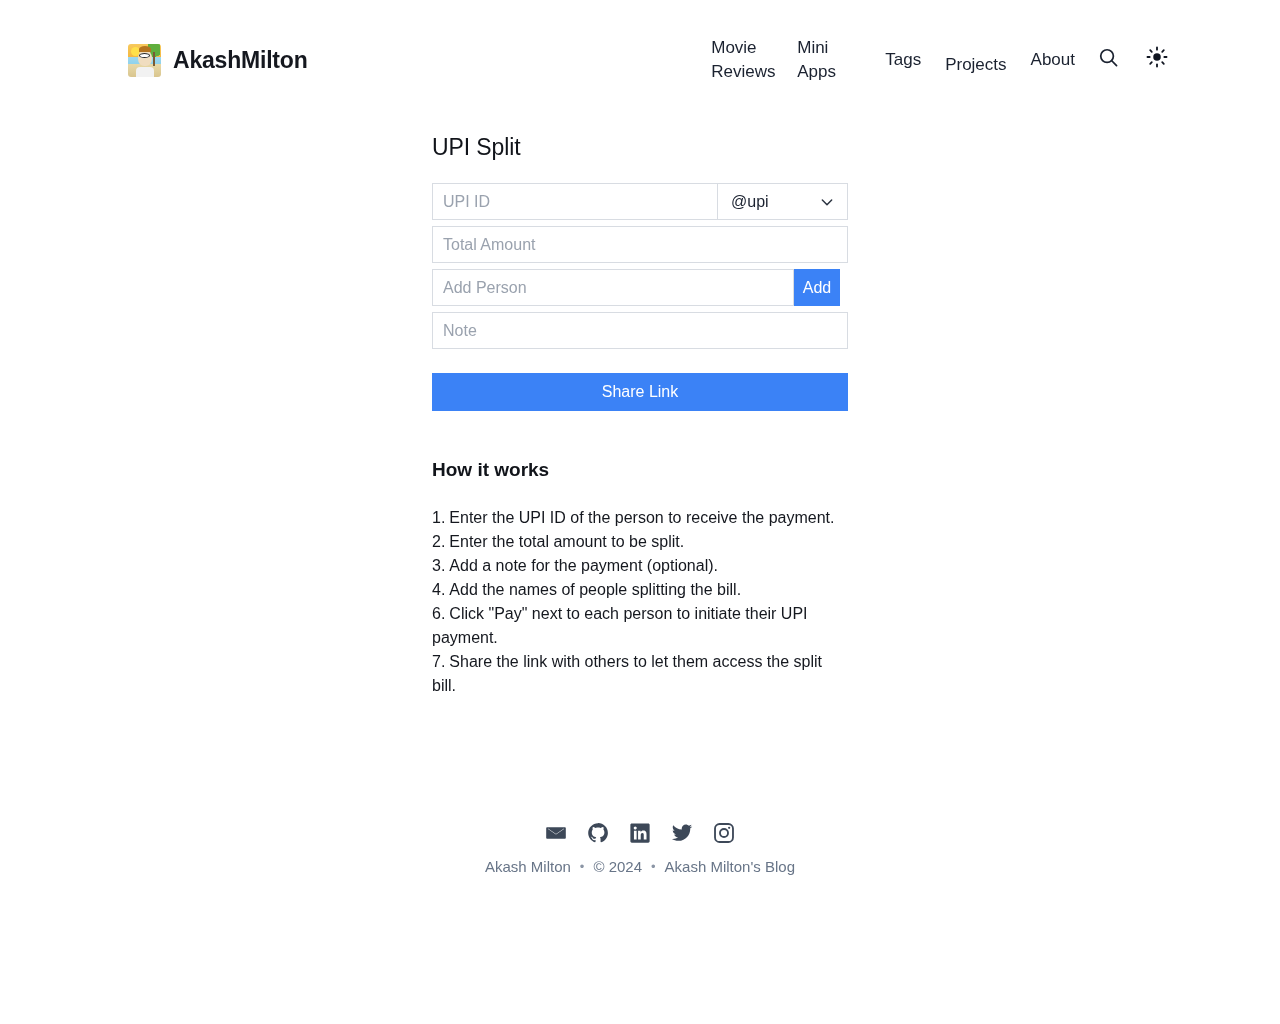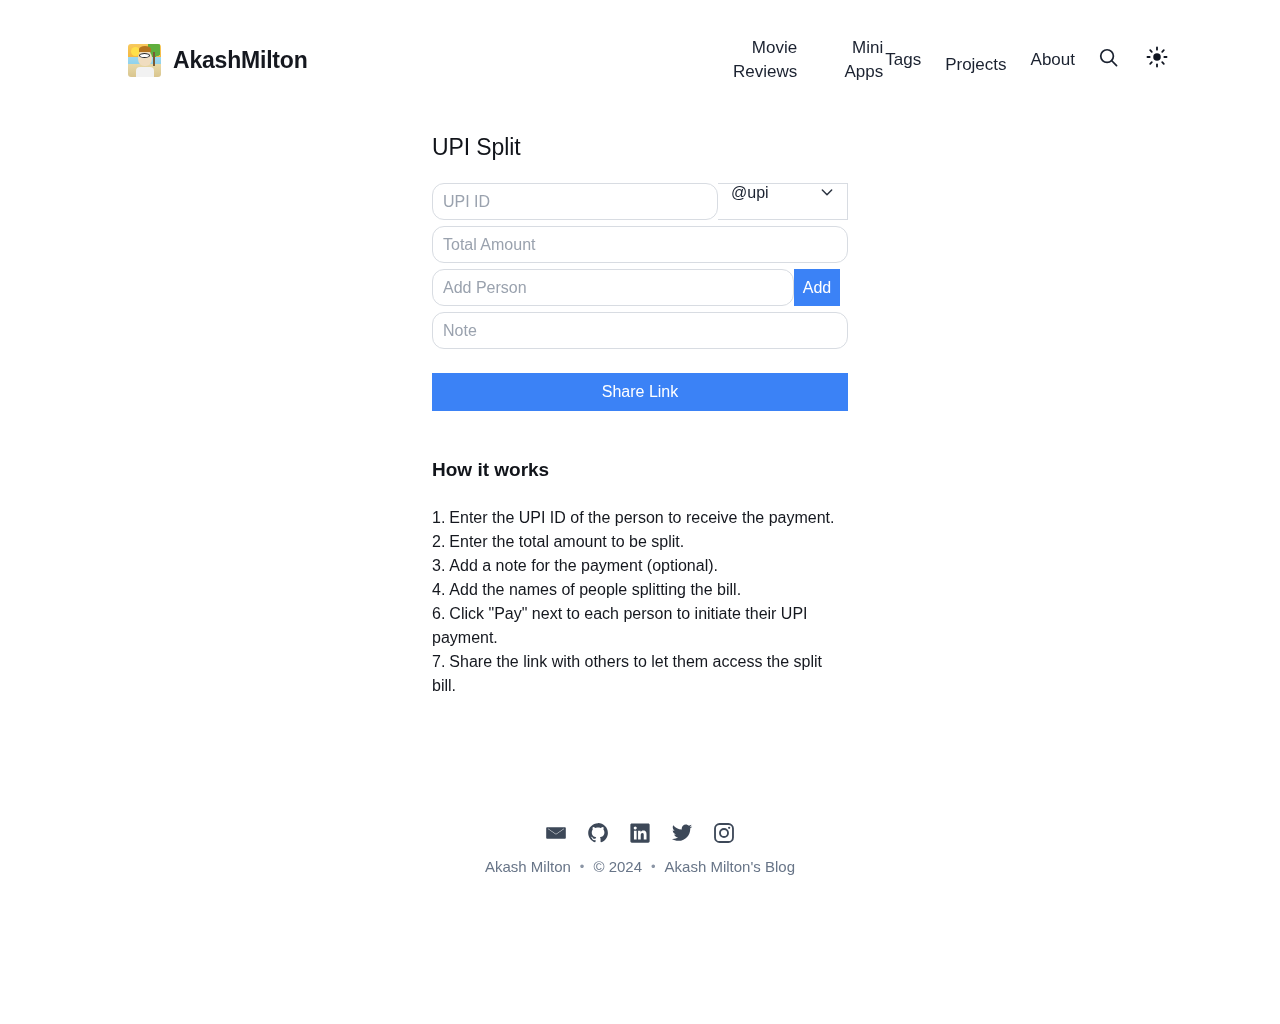--- a/index.html
+++ b/index.html
@@ -119,21 +119,21 @@
   .nav-link {
     color: #1b2230;
     font-size: 17px;
     font-weight: 500;
     text-decoration: none;
     line-height: 24px;
     white-space: pre-line;
     display: block;
   }
 
-  .nav-link.two-line { width: 86px; text-align: right; }
+  .nav-link.two-line { width: 86px; }
   .nav-link.movie-reviews { margin-left: 0; }
   .nav-link.mini-apps { }
   .nav-link.tags { margin-top: 12px; margin-left: 2px; }
   .nav-link.projects { margin-top: 17px; margin-left: 24px; }
   .nav-link.about { margin-top: 12px; margin-left: 24px; }
 
   .nav-icon-btn {
     margin-top: 10px;
     background: none;
     border: 0;
@@ -171,32 +171,32 @@
   .text-input {
     flex: 1 1 auto;
     height: 37px;
     border: 1px solid #d8dce2;
     background: #fff;
     font-family: "Liberation Sans", sans-serif;
     font-size: 16px;
     color: #11141a;
     padding: 0 10px;
     outline: none;
-    border-radius: 12px;
+    border-radius: 0;
   }
   .text-input::placeholder { color: #9aa2ae; }
 
   .upi-suffix {
     width: 130px;
     height: 37px;
     border: 1px solid #d8dce2;
     border-left: 0;
     background: #fff;
     display: flex;
-    align-items: flex-start;
+    align-items: center;
     justify-content: space-between;
     padding: 0 12px 0 13px;
     font-size: 16px;
     color: #1b2230;
     cursor: pointer;
     position: relative;
   }
   .upi-suffix .chev { display: flex; align-items: center; }
 
   .add-row .text-input { width: 362px; flex: 0 0 362px; }

